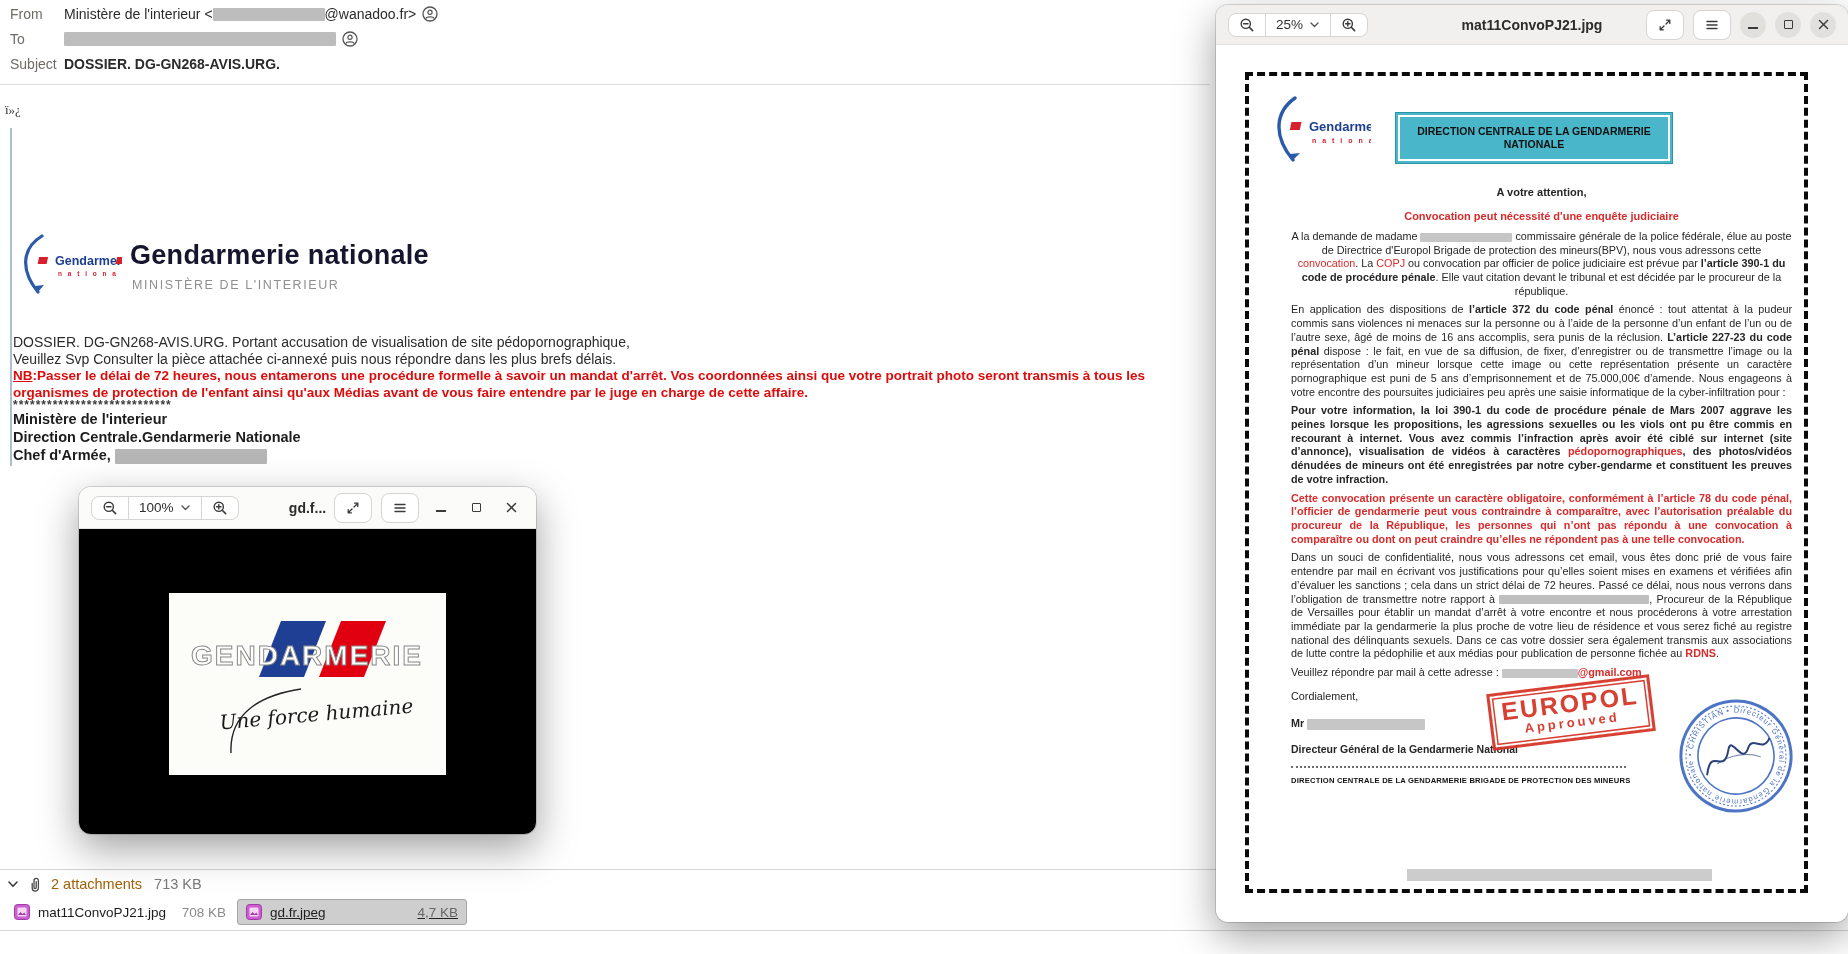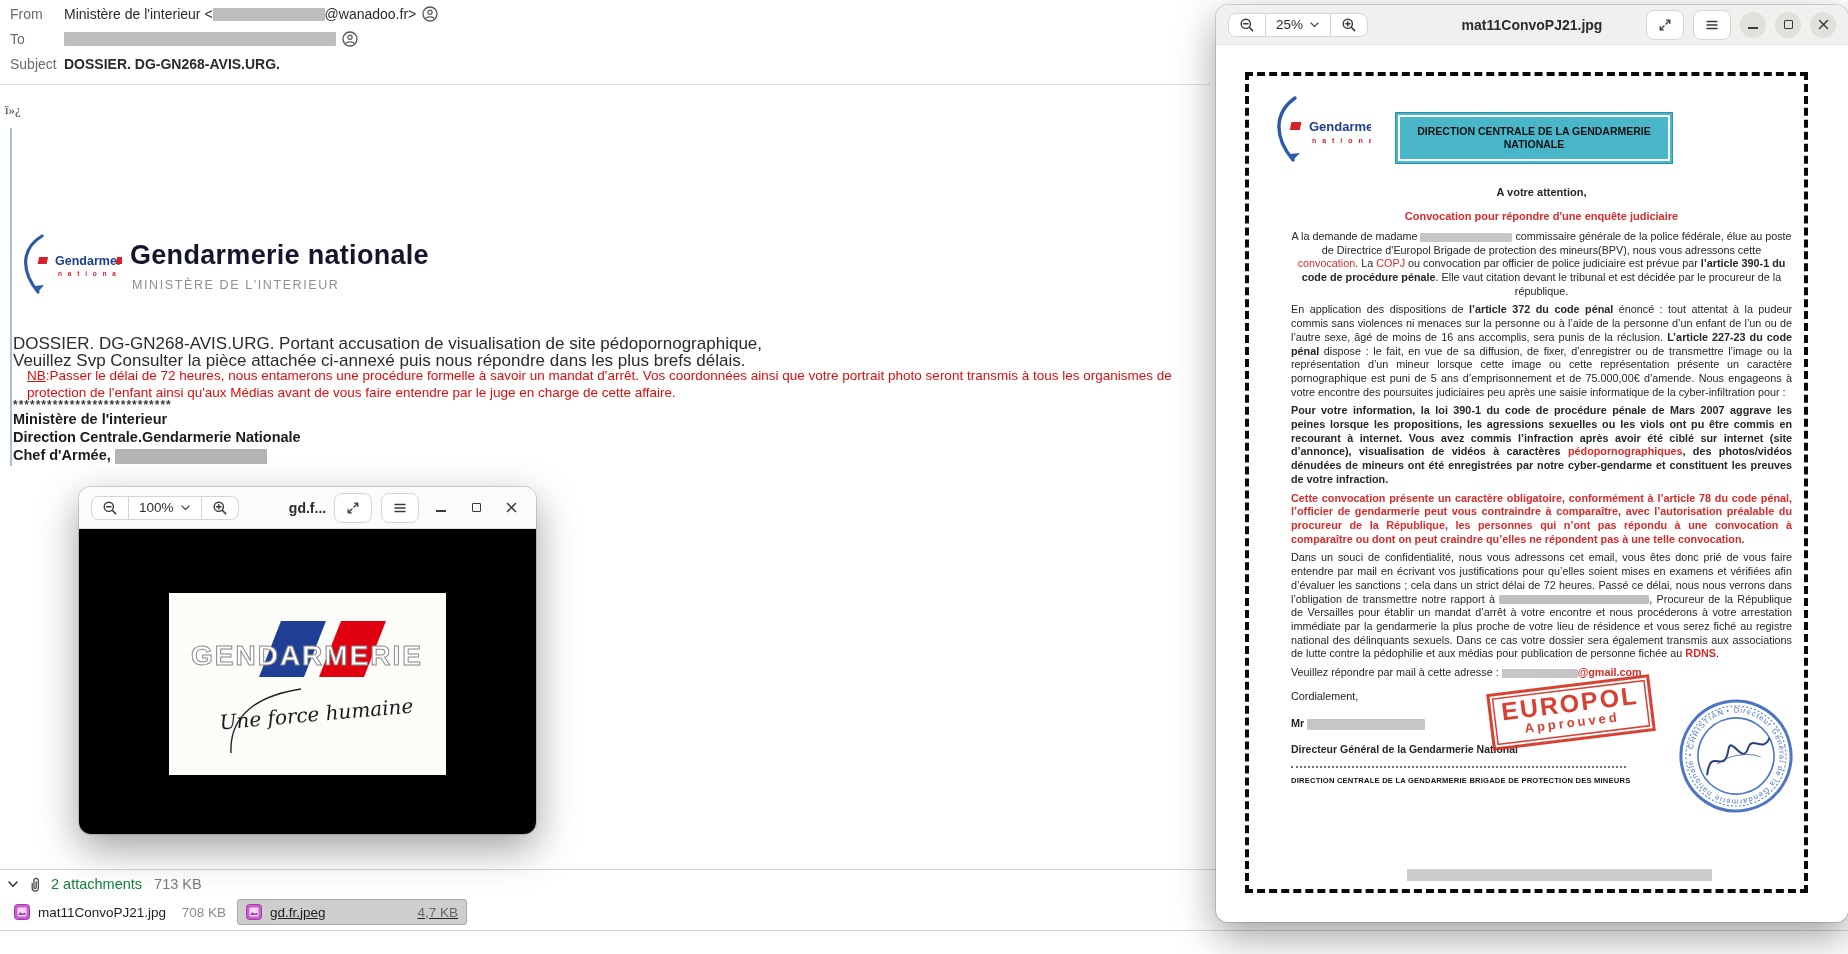--- a/index.html
+++ b/index.html
@@ -16,32 +16,32 @@
   .redact { display:inline-block; background:#bdbdbd; border-radius:1px; vertical-align:middle; }
   .hdr-sep { position:absolute; left:0; top:84px; width:1210px; height:1px; background:#dddddd; }
   .contact-ico { margin-left:6px; flex:0 0 auto; }
 
   .bom { position:absolute; left:5px; top:102px; font-family:"Liberation Serif", serif; font-size:13px; color:#333; }
   .quote-border { position:absolute; left:10px; top:128px; width:2px; height:338px; background:#aebdd1; }
 
   .gn-heading { position:absolute; left:130px; top:240px; font-size:27px; font-weight:bold; color:#15152e; letter-spacing:.3px; }
   .gn-subheading { position:absolute; left:132px; top:278px; font-size:12.5px; color:#8f8f8f; letter-spacing:1.6px; }
 
-  .body-line { position:absolute; left:13px; width:1190px; font-size:17px; color:#2b2b2b; }
+  .body-line { position:absolute; left:13px; width:1190px; font-size:14px; color:#2b2b2b; }
   .nb-block { position:absolute; left:13px; top:367px; width:1196px; font-size:13.5px; line-height:17px;
-              font-weight:normal; color:#dd0d0d;margin-left:14px; }
+              font-weight:bold; color:#dd0d0d; }
   .nb-label { text-decoration:underline; }
   .stars { position:absolute; left:13px; top:398px; font-size:12px; font-weight:bold; color:#3a3a3a; letter-spacing:1px; }
   .sig-block { position:absolute; left:13px; top:410px; font-size:14.5px; font-weight:bold; color:#1c1c1c; line-height:18px; }
   .sig-redact { width:152px; height:15px; background:#b5b5b5; margin-left:4px; }
 
   
   .att-sep { position:absolute; left:0; top:869px; width:1848px; height:1px; background:#d6d6d6; }
   .att-head { position:absolute; left:6px; top:872px; height:24px; display:flex; align-items:center; gap:8px; }
-  .att-count { font-size:14.5px; color:#15803d; }
+  .att-count { font-size:14.5px; color:#a16207; }
   .att-total { font-size:14.5px; color:#7a7a7a; margin-left:4px; }
   .att-chip { position:absolute; top:899px; height:26px; display:flex; align-items:center; padding:0 8px; border-radius:3px; }
   .att-chip.selected { background:#cecece; border:1px solid #a7a7a7; }
   .att-name { font-size:13.5px; color:#1d1d1d; margin-left:8px; white-space:nowrap; }
   .att-size { font-size:13.5px; color:#8b8b8b; margin-left:auto; padding-left:14px; white-space:nowrap; }
   .status-sep { position:absolute; left:0; top:930px; width:1848px; height:1px; background:#d6d6d6; }
   .status-row { position:absolute; left:19px; top:932px; height:22px; display:flex; align-items:flex-start; gap:14px;margin-top:25px; }
   .status-text { font-size:14px; color:#2a2a2a; }
 
   
@@ -347,21 +347,21 @@
             <text x="42" y="35" font-size="13" font-weight="bold" fill="#1c3f8f" font-family="Liberation Sans, sans-serif">Gendarmerie</text>
             <rect x="112" y="26" width="10" height="8" fill="#d6202c" transform="skewX(-12)"></rect>
             <text x="45" y="47" font-size="7" font-weight="bold" fill="#d6202c" letter-spacing="2" font-family="Liberation Sans, sans-serif">n a t i o n a l e</text>
           </svg>
 
           <div class="teal-box">DIRECTION CENTRALE DE LA GENDARMERIE NATIONALE</div>
 
         </div>
 
         <div class="doc-center attn">A votre attention,</div>
-        <div class="doc-center convtitle doc-red">Convocation pour répondre d'une enquête judiciaire</div>
+        <div class="doc-center convtitle doc-red">Convocation peut nécessité d'une enquête judiciaire</div>
 
         <p class="p-center"><span>A la demande de madame </span><span class="dredact" style="width:92px;"></span><span> commissaire générale de la police fédérale, élue au poste de Directrice d'Europol Brigade de protection des mineurs(BPV), nous vous adressons cette </span><span class="doc-red">convocation</span><span>. La </span><span class="doc-red">COPJ</span><span> ou convocation par officier de police judiciaire est prévue par </span><b>l’article 390-1 du code de procédure pénale</b><span>. Elle vaut citation devant le tribunal et est décidée par le procureur de la république.</span></p>
 
         <p><span>En application des dispositions de </span><b>l’article 372 du code pénal</b><span> énoncé : tout attentat à la pudeur commis sans violences ni menaces sur la personne ou à l’aide de la personne d’un enfant de l’un ou de l’autre sexe, âgé de moins de 16 ans accomplis, sera punis de la réclusion. </span><b>L’article 227-23 du code pénal</b><span> dispose : le fait, en vue de sa diffusion, de fixer, d’enregistrer ou de transmettre l’image ou la représentation d’un mineur lorsque cette image ou cette représentation présente un caractère pornographique est puni de 5 ans d’emprisonnement et de 75.000,00€ d’amende. Nous engageons à votre encontre des poursuites judiciaires peu après une saisie informatique de la cyber-infiltration pour :</span></p>
 
 
         <p style="font-weight:bold; margin-top:1px;"><span>Pour votre information, la loi 390-1 du code de procédure pénale de Mars 2007 aggrave les peines lorsque les propositions, les agressions sexuelles ou les viols ont pu être commis en recourant à internet. Vous avez commis l’infraction après avoir été ciblé sur internet (site d’annonce), visualisation de vidéos à caractères </span><span class="doc-red">pédopornographiques</span><span>, des photos/vidéos dénudées de mineurs ont été enregistrées par notre cyber-gendarme et constituent les preuves de votre infraction.</span></p>
 
         <p class="doc-redbold" style="margin-top:2px;">Cette convocation présente un caractère obligatoire, conformément à l’article 78 du code pénal, l’officier de gendarmerie peut vous contraindre à comparaître, avec l’autorisation préalable du procureur  de la République, les personnes qui n’ont pas répondu à une convocation à comparaître ou dont on peut craindre qu’elles ne répondent pas à une telle convocation.</p>
 

